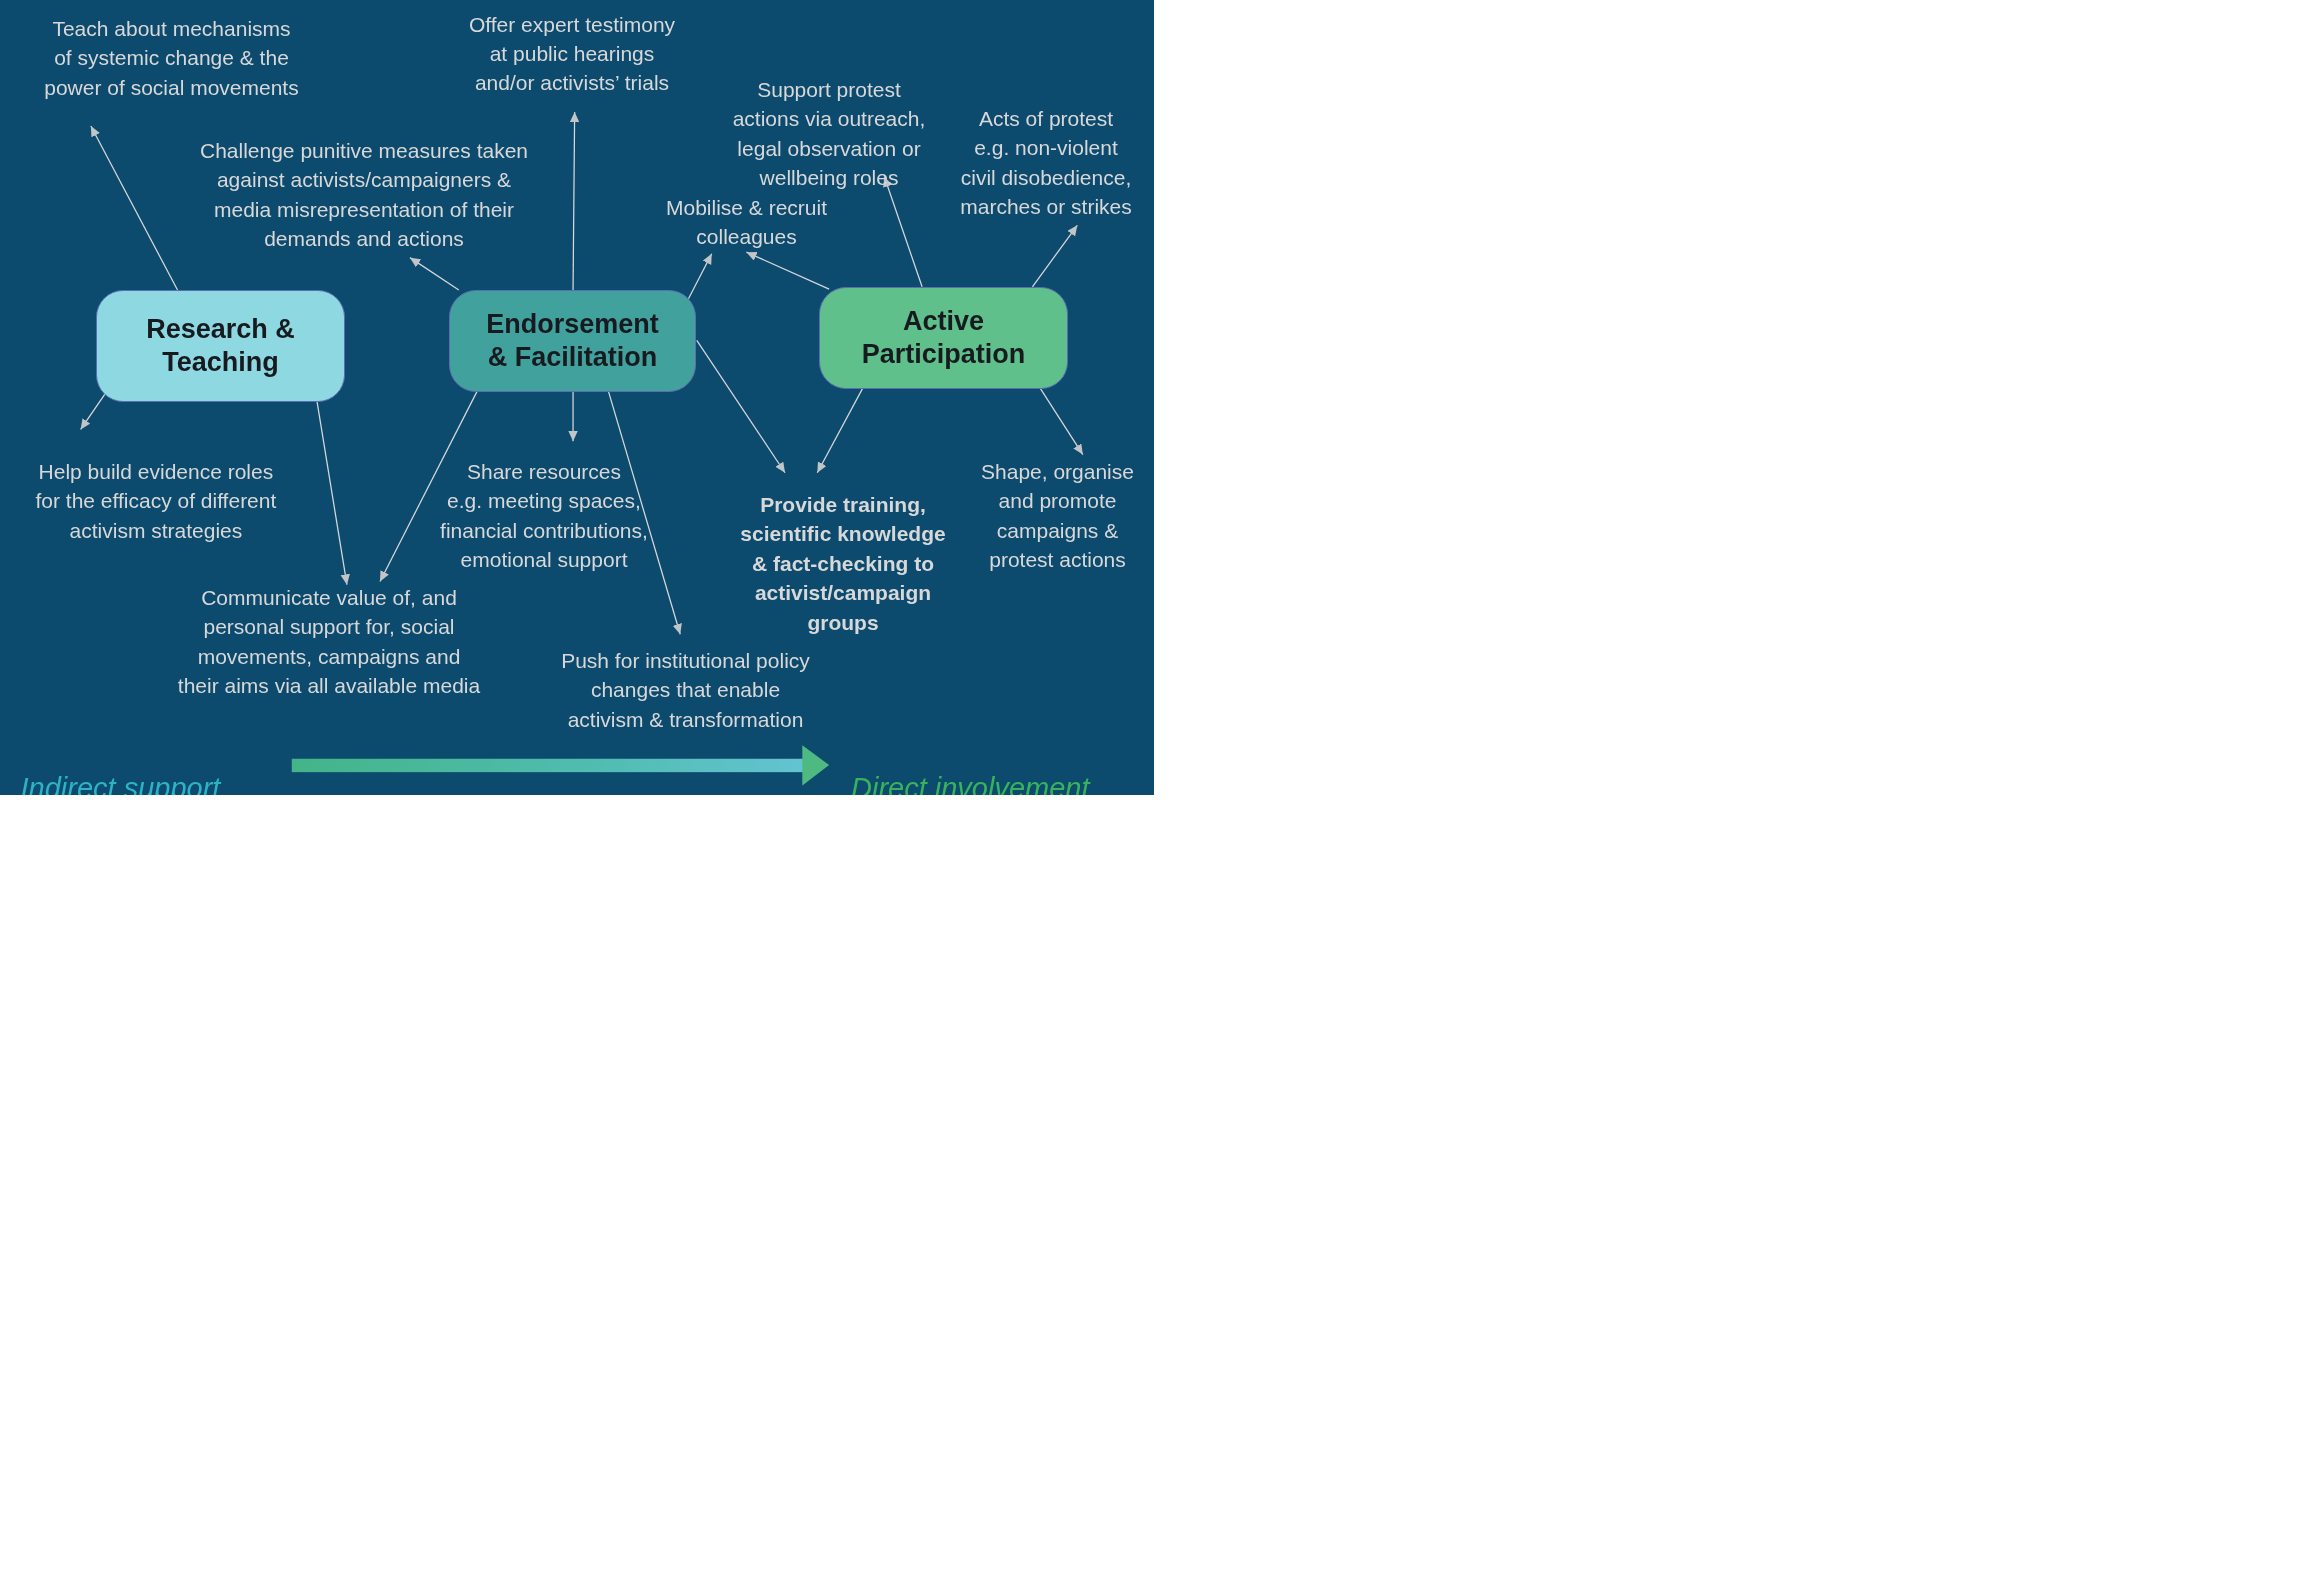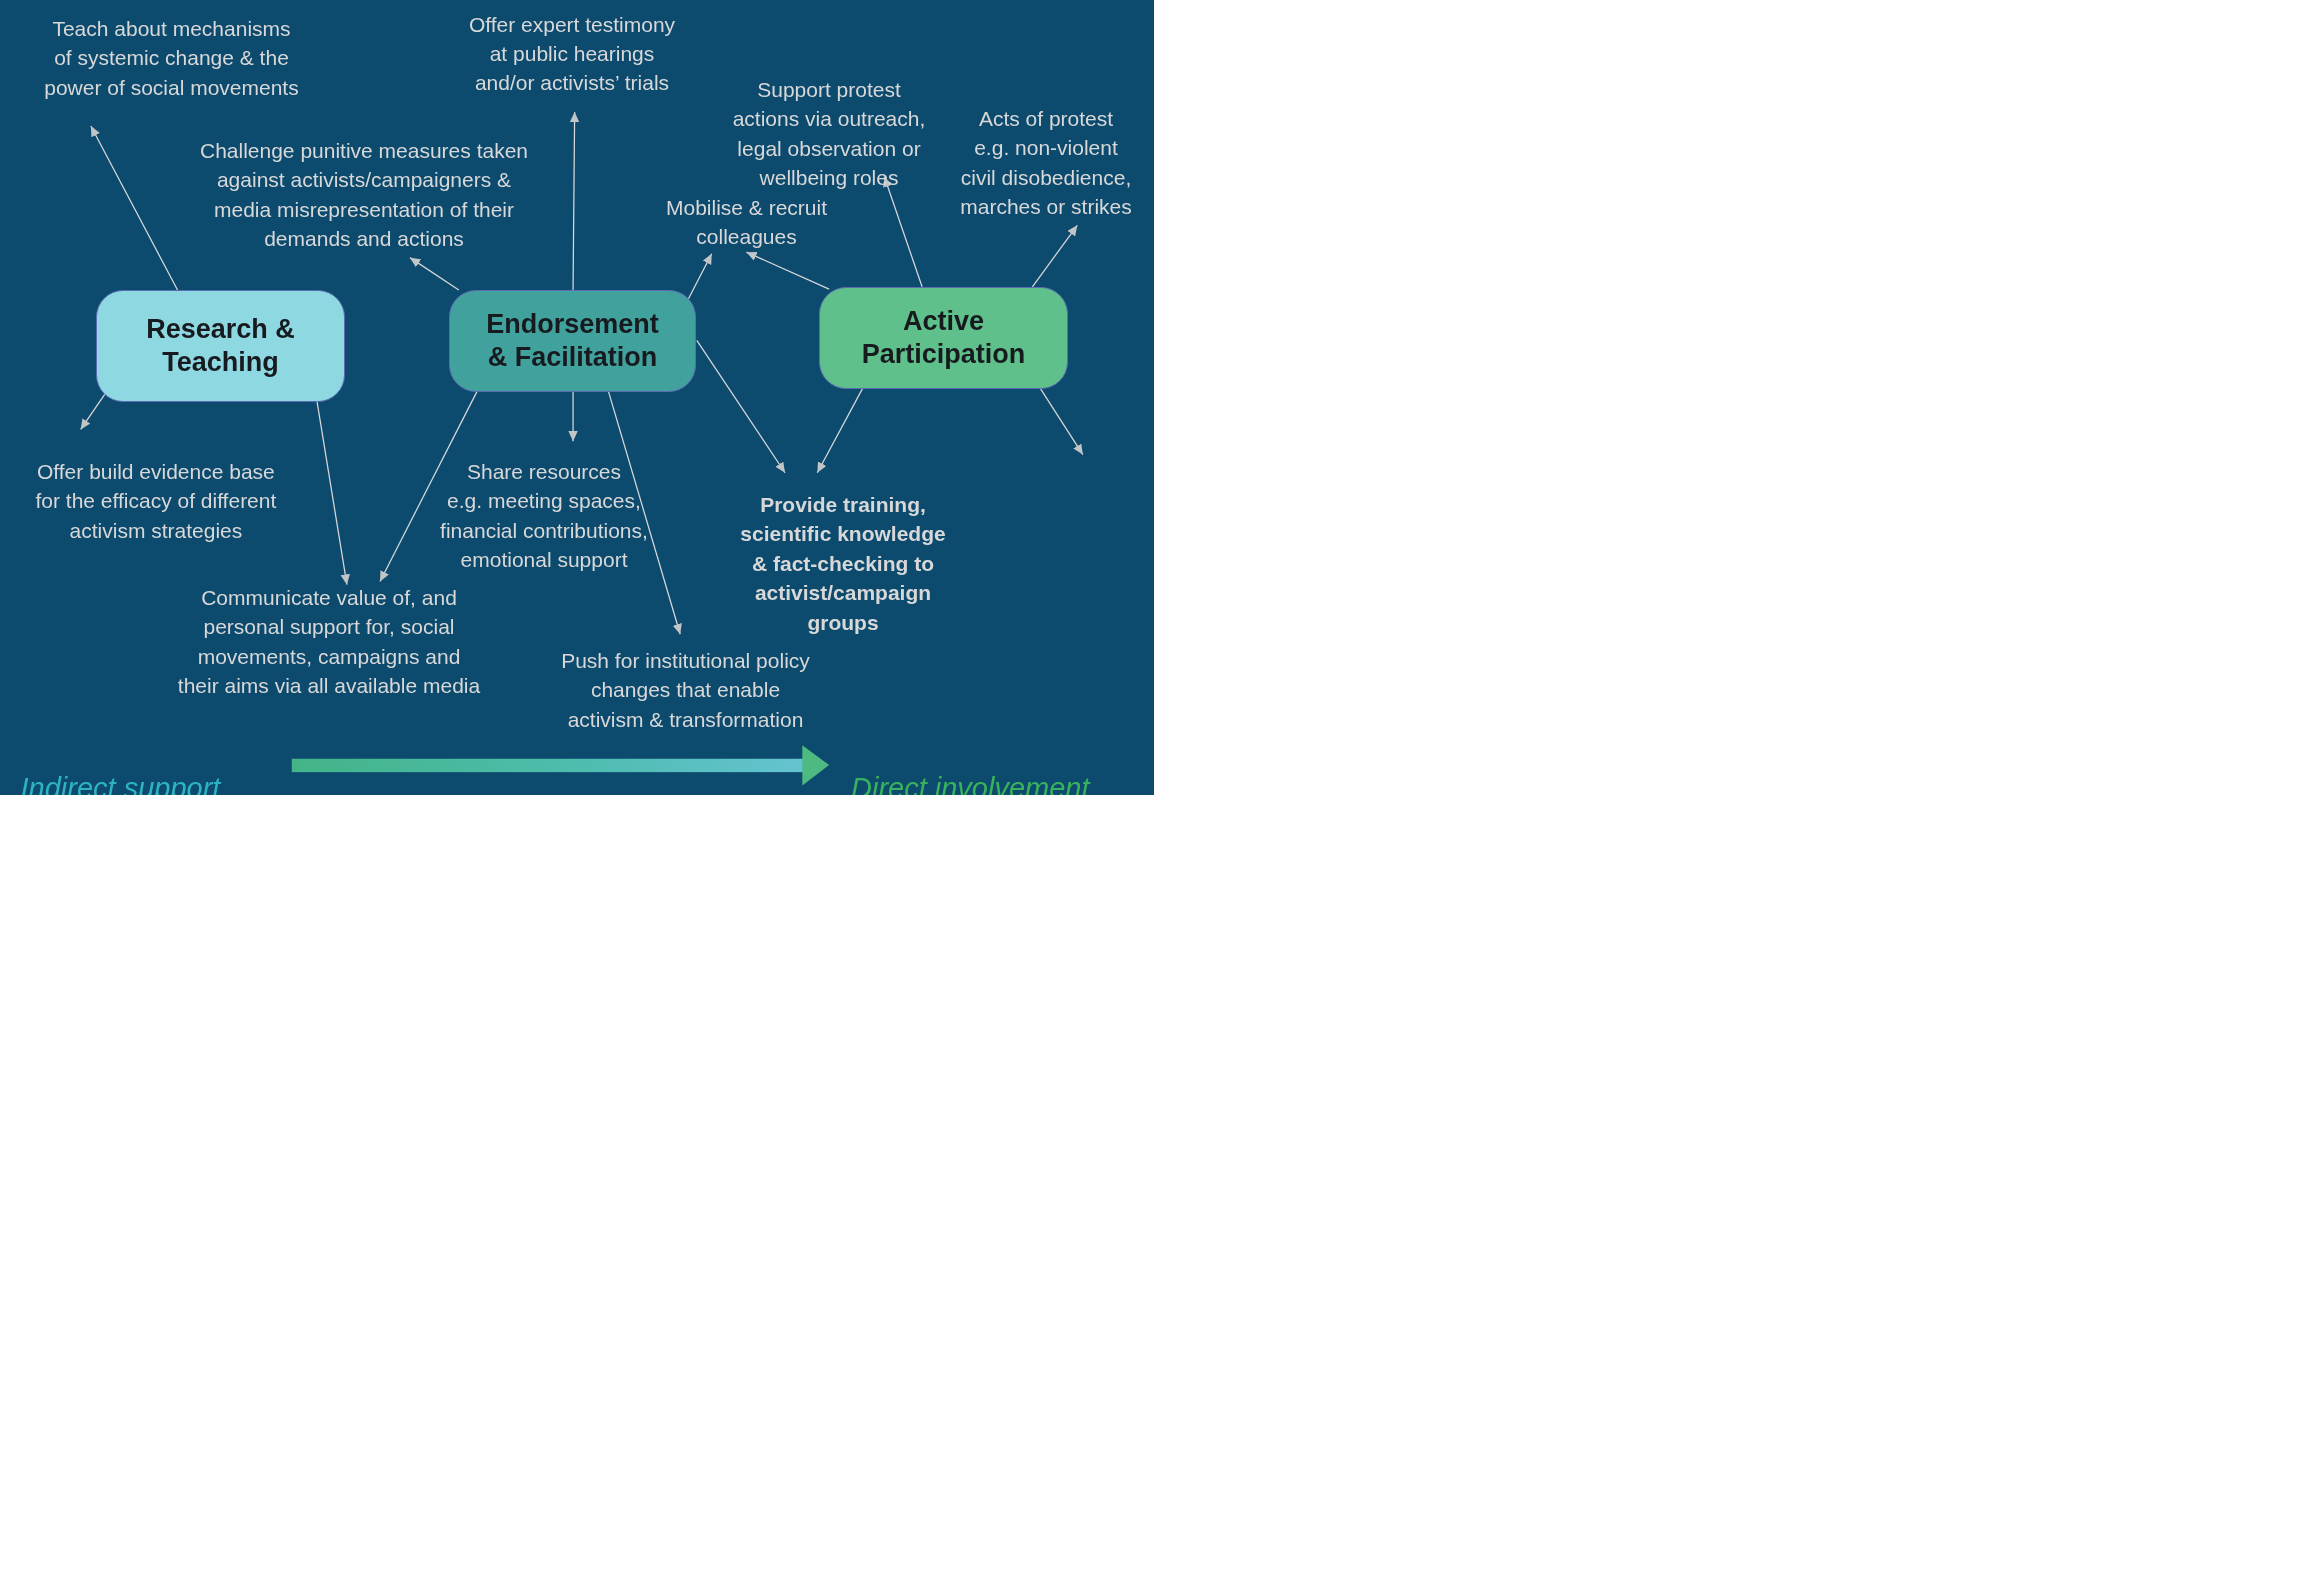--- a/index.html
+++ b/index.html
@@ -123,32 +123,36 @@
   <div class="note note-acts">Acts of protest
 e.g. non-violent
 civil disobedience,
 marches or strikes</div>
   <div class="note note-challenge">Challenge punitive measures taken
 against activists/campaigners &amp;
 media misrepresentation of their
 demands and actions</div>
   <div class="note note-mobilise">Mobilise &amp; recruit
 colleagues</div>
-  <div class="note note-help">Offer build evidence base
+  <div class="note note-help">Help build evidence roles
 for the efficacy of different
 activism strategies</div>
   <div class="note note-share">Share resources
 e.g. meeting spaces,
 financial contributions,
 emotional support</div>
   <div class="note note-provide">Provide training,
 scientific knowledge
 &amp; fact-checking to
 activist/campaign
 groups</div>
+  <div class="note note-shape">Shape, organise
+and promote
+campaigns &amp;
+protest actions</div>
   <div class="note note-communicate">Communicate value of, and
 personal support for, social
 movements, campaigns and
 their aims via all available media</div>
   <div class="note note-push">Push for institutional policy
 changes that enable
 activism &amp; transformation</div>
 
   <div class="box box-research">Research &amp;
 Teaching</div>

